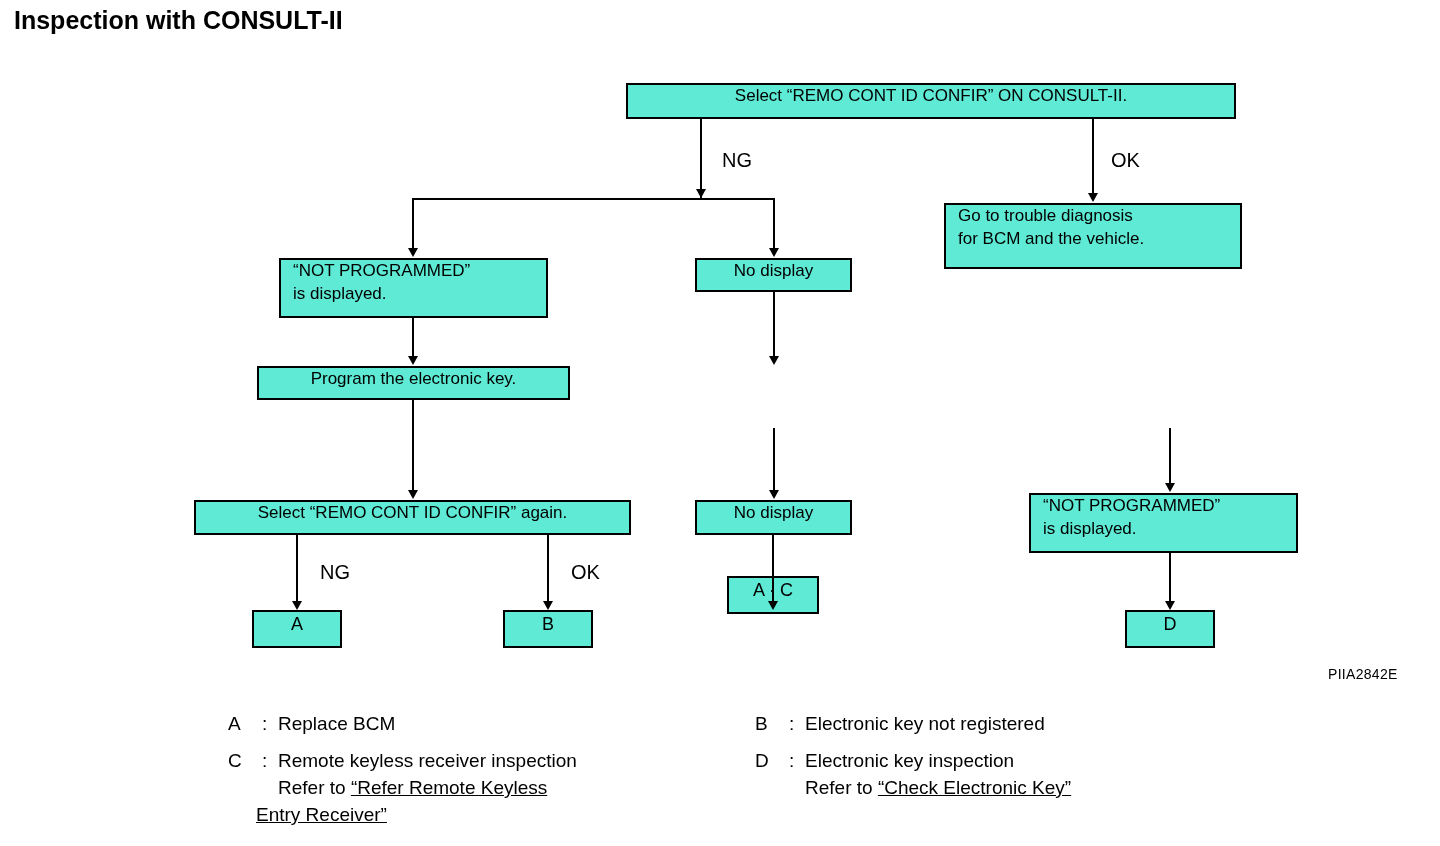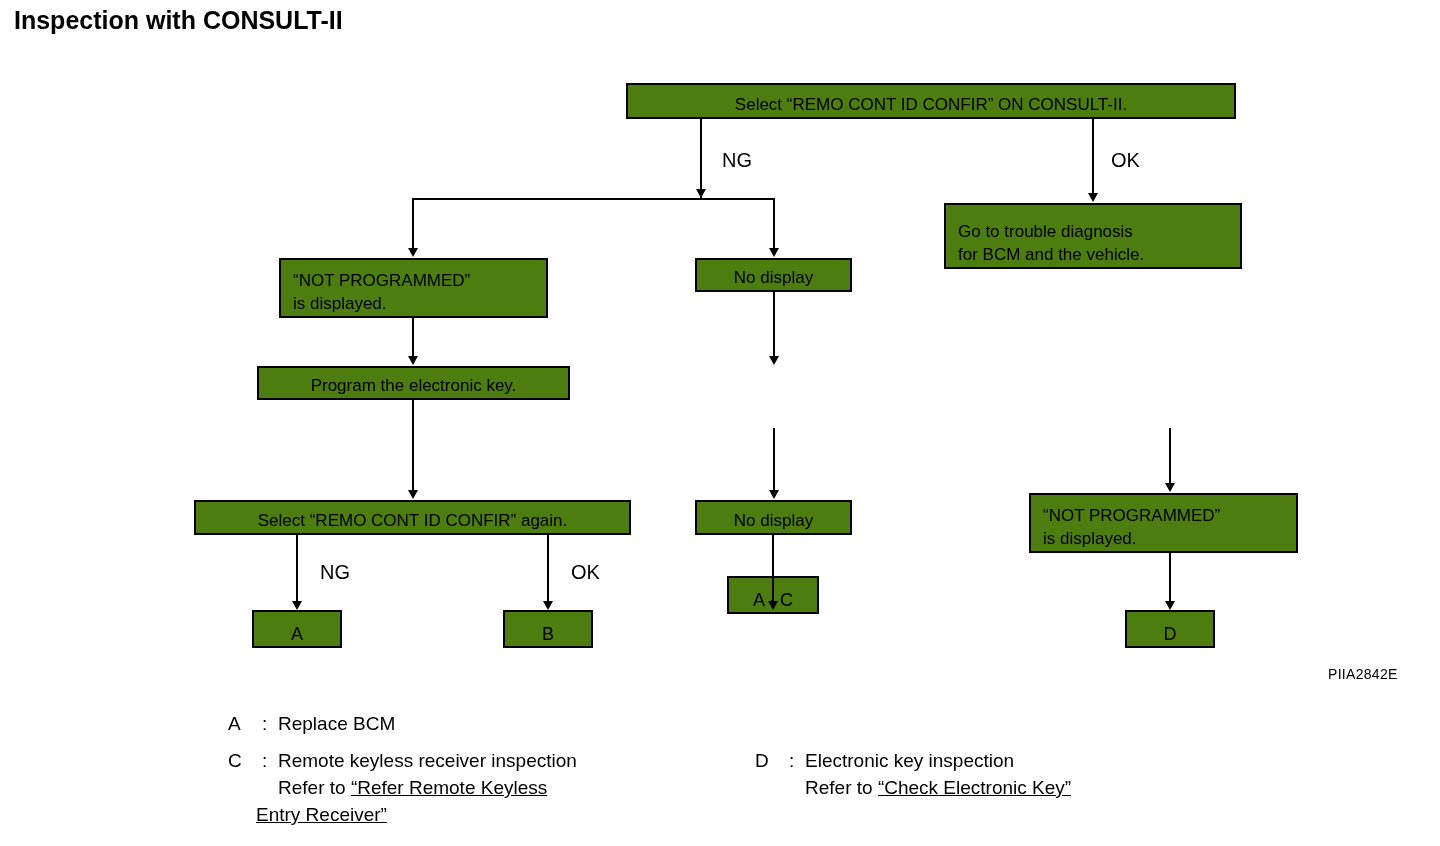--- a/index.html
+++ b/index.html
@@ -29,24 +29,24 @@
     font-weight: bold;
     letter-spacing: 0px;
     white-space: nowrap;
   }
 
   
   .node {
     position: absolute;
     box-sizing: border-box;
     border: 2px solid #000000;
-    background: #4d7c0f;
+    background: #5eead4;
     display: flex;
     flex-direction: column;
-    justify-content: flex-end;
+    justify-content: flex-start;
     font-size: 17px;
     line-height: 1.35;
     white-space: nowrap;
   }
   .node .ln {
     display: block;
   }
   .node.center {
     align-items: center;
     text-align: center;
@@ -233,19 +233,22 @@
   <div class="legend-item" style="left:228px; top:711px;">
     <span class="legend-key">A</span><span class="legend-colon">:</span><span>Replace BCM</span>
   </div>
 
   <div class="legend-item" style="left:228px; top:748px;">
     <span class="legend-key">C</span><span class="legend-colon">:</span><span>Remote keyless receiver inspection</span>
     <span class="legend-sub"><span>Refer to </span><span class="lnk">“Refer Remote Keyless </span></span>
     <span class="legend-sub hang"><span class="lnk">Entry Receiver”</span></span>
   </div>
 
+  <div class="legend-item" style="left:755px; top:711px;">
+    <span class="legend-key">B</span><span class="legend-colon">:</span><span>Electronic key not registered</span>
+  </div>
 
   <div class="legend-item" style="left:755px; top:748px;">
     <span class="legend-key">D</span><span class="legend-colon">:</span><span>Electronic key inspection</span>
     <span class="legend-sub"><span>Refer to </span><span class="lnk">“Check Electronic Key”</span></span>
   </div>
 
 </div>
 
 </body></html>

